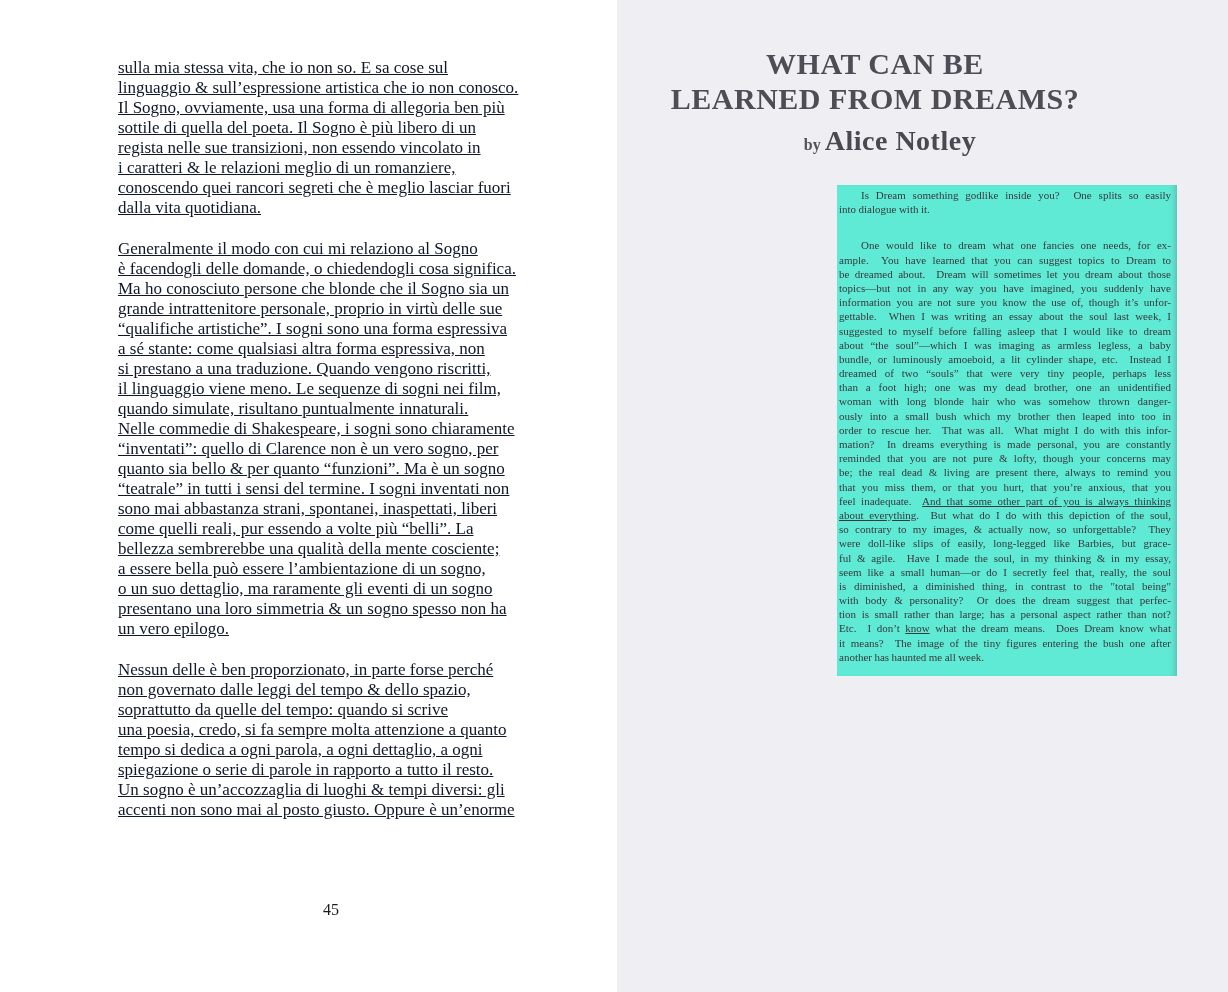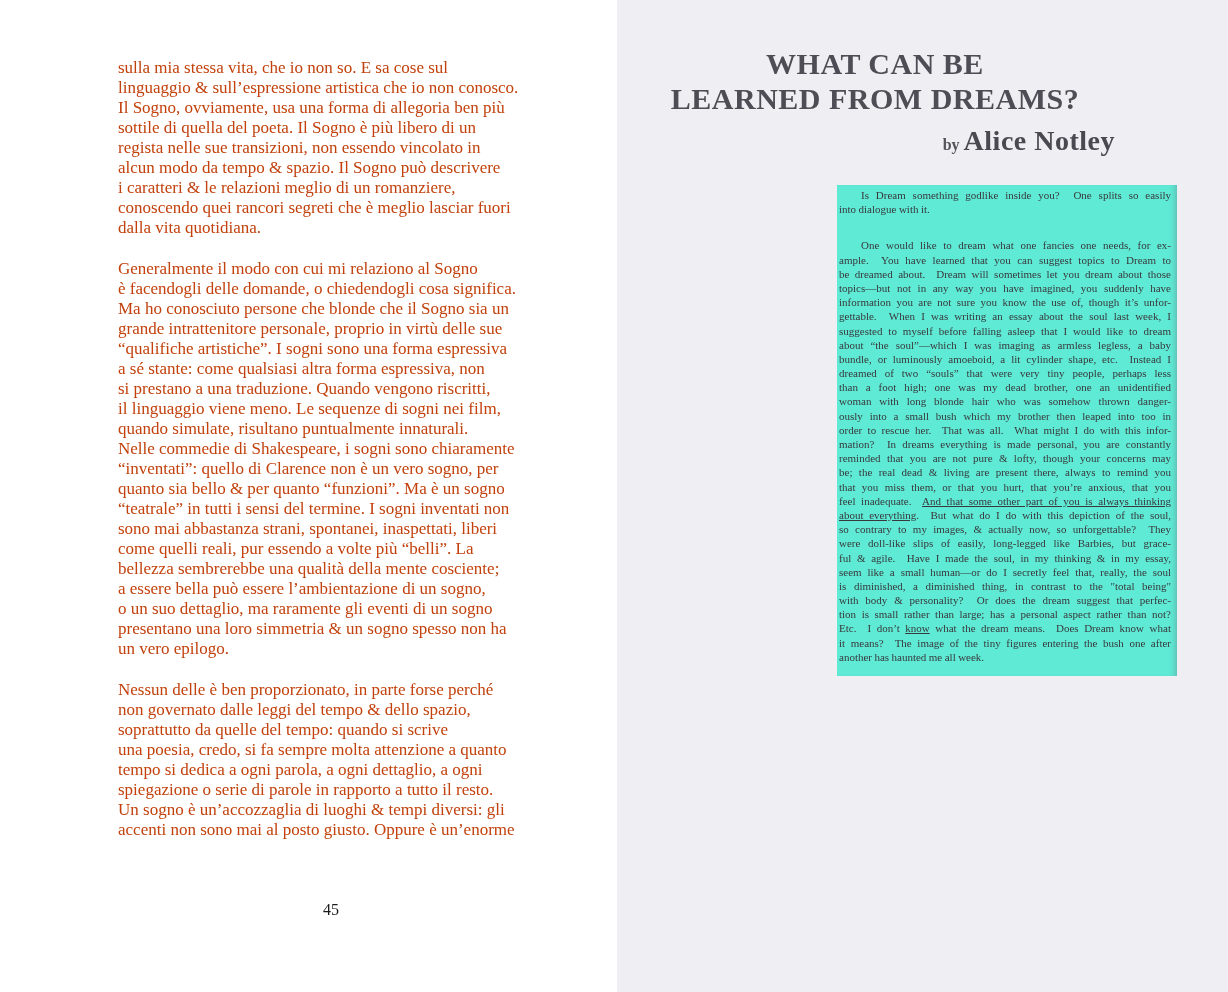--- a/index.html
+++ b/index.html
@@ -2,31 +2,31 @@
 <html><head>
 <meta charset="utf-8">
 <style>
   html,body{margin:0;padding:0;background:#ffffff;}
   #spread{position:relative;width:1228px;height:992px;background:#ffffff;overflow:hidden;
           font-family:"Liberation Serif", serif;}
 
   
   .left-page{position:absolute;left:0;top:0;width:617px;height:992px;background:#ffffff;}
   .left-text{position:absolute;left:118px;top:58px;width:482px;
-             font-size:17px;line-height:20px;color:#c2410c;text-align:left;}
+             font-size:17px;line-height:20px;color:#0f172a;text-align:left;text-decoration:underline;}
   .left-text .para{margin:0 0 21px 0;}
   .left-text .line{white-space:nowrap;}
   .page-number{position:absolute;left:118px;top:901px;width:426px;text-align:center;
                font-size:16px;color:#1b1b1b;}
 
   
   .right-page{position:absolute;left:617px;top:0;width:611px;height:992px;background:#efeff3;padding-left:16px;}
   .title-wrap{position:absolute;left:18px;top:46px;width:480px;text-align:center;color:#4e4d55;}
   .title{font-size:30px;line-height:35px;font-weight:700;letter-spacing:0.5px;}
-  .byline{margin-top:9px;text-indent:30px;text-align:right;}
+  .byline{margin-top:9px;text-indent:30px;}
   .byline .by{font-size:16px;font-weight:600;color:#55545c;}
   .byline .author{font-size:28px;font-weight:700;color:#4a4951;letter-spacing:0.5px;}
 
   .essay{position:absolute;left:220px;top:185px;width:340px;box-sizing:border-box;
          padding:3px 6px 12px 2px;background:#5eead4;color:#39383d;
          font-size:11px;line-height:14.2px;word-spacing:-0.3px;
          box-shadow: inset -6px 0 6px -5px rgba(100,100,120,0.45);}
   .essay .para{margin:0 0 22px 0;}
   .essay .para:last-child{margin-bottom:0;}
   .essay .line{text-align:justify;text-align-last:justify;max-height:14.2px;overflow:hidden;}
@@ -40,21 +40,20 @@
 <div id="spread">
 
   <div class="left-page">
     <div class="left-text">
         <div class="para">
           <div class="line">sulla mia stessa vita, che io non so. E sa cose sul</div>
           <div class="line">linguaggio &amp; sull’espressione artistica che io non conosco.</div>
           <div class="line">Il Sogno, ovviamente, usa una forma di allegoria ben più</div>
           <div class="line">sottile di quella del poeta. Il Sogno è più libero di un</div>
           <div class="line">regista nelle sue transizioni, non essendo vincolato in</div>
-          <div class="line">alcun modo da tempo &amp; spazio. Il Sogno può descrivere</div>
           <div class="line">i caratteri &amp; le relazioni meglio di un romanziere,</div>
           <div class="line">conoscendo quei rancori segreti che è meglio lasciar fuori</div>
           <div class="line last">dalla vita quotidiana.</div>
         </div>
         <div class="para">
           <div class="line">Generalmente il modo con cui mi relaziono al Sogno</div>
           <div class="line">è facendogli delle domande, o chiedendogli cosa significa.</div>
           <div class="line">Ma ho conosciuto persone che blonde che il Sogno sia un</div>
           <div class="line">grande intrattenitore personale, proprio in virtù delle sue</div>
           <div class="line">“qualifiche artistiche”. I sogni sono una forma espressiva</div>

